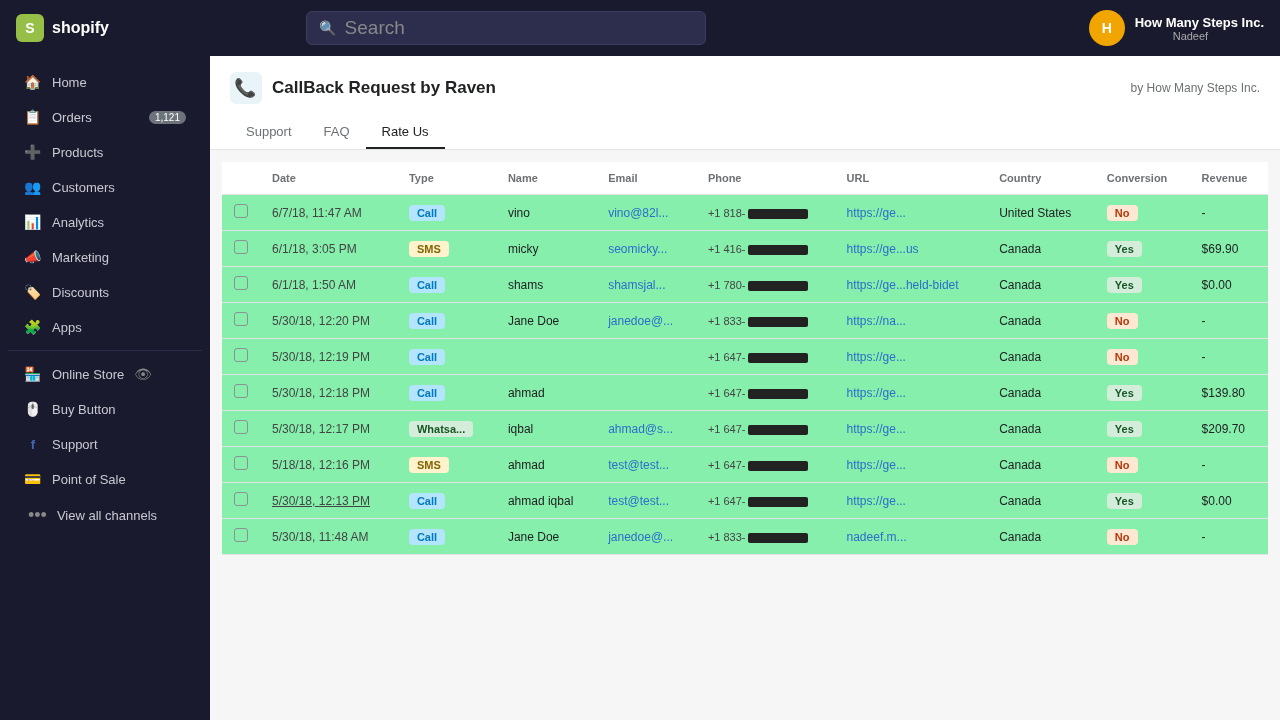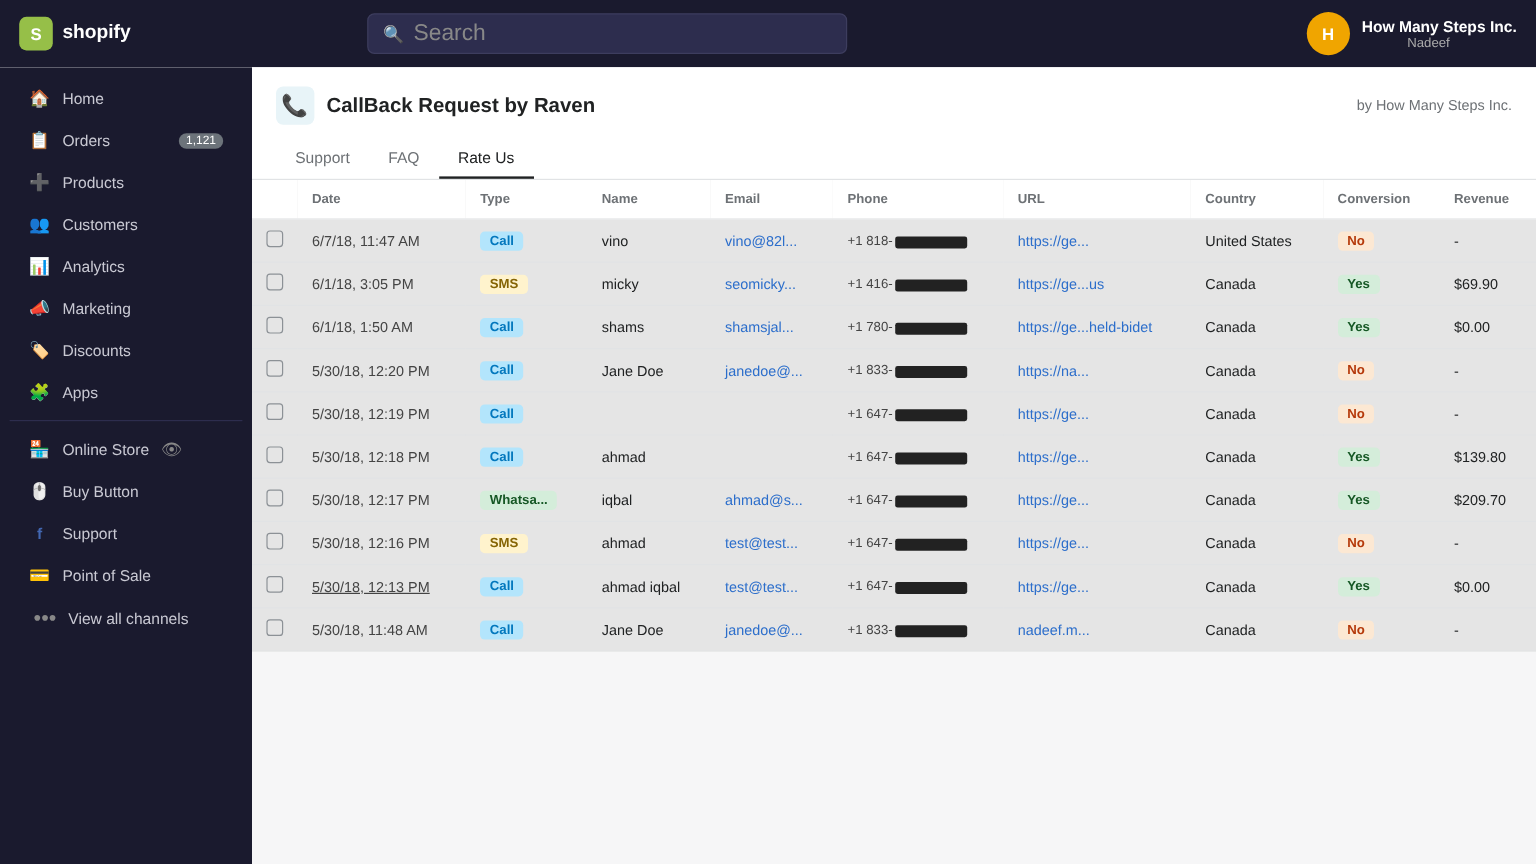--- a/index.html
+++ b/index.html
@@ -59,21 +59,21 @@
     .app-title-row { display: flex; align-items: center; justify-content: space-between; margin-bottom: 12px; }
     .app-title-inner { display: flex; align-items: center; gap: 10px; }
     .app-icon { width: 32px; height: 32px; background: #e8f4f8; border-radius: 6px; display: flex; align-items: center; justify-content: center; font-size: 18px; }
     .app-title { font-size: 17px; font-weight: 600; color: #202223; }
     .by-label { font-size: 12px; color: #6d7175; }
     .app-tabs { display: flex; gap: 0; }
     .app-tab { padding: 8px 16px; font-size: 13px; cursor: pointer; border-bottom: 2px solid transparent; color: #6d7175; }
     .app-tab.active { color: #202223; border-bottom: 2px solid #202223; font-weight: 500; }
 
     
-    .table-area { padding: 0; background: #e5e5e5; margin: 0; }
+    .table-area { padding: 0; background: #86efac; margin: 12px; }
     .table-container { overflow-x: auto; }
     table { width: 100%; border-collapse: collapse; font-size: 12px; }
     thead th { padding: 10px 12px; text-align: left; font-weight: 600; color: #6d7175; border-bottom: 1px solid #e1e3e5; font-size: 11px; background: white; }
     tbody tr { border-bottom: 1px solid #e1e3e5; }
     tbody td { padding: 9px 12px; color: #202223; vertical-align: middle; }
     .checkbox-cell { width: 36px; }
     .cb { width: 14px; height: 14px; border: 1.5px solid #8c9196; border-radius: 3px; cursor: pointer; display: inline-block; }
 
     
     .badge-call { background: #b3e5fc; color: #0277bd; border-radius: 4px; padding: 2px 8px; font-size: 11px; font-weight: 600; display: inline-block; }
@@ -325,21 +325,21 @@
         <span class="phone-redact"></span>
       </div>
     </td>
     <td><a class="link-text" href="#">https://ge...</a></td>
     <td>Canada</td>
     <td><span class="status-yes">Yes</span></td>
     <td>$209.70</td>
   </tr>
               <tr>
     <td class="checkbox-cell"><div class="cb"></div></td>
-    <td style="white-space:nowrap;color:#444;">5/30/18, 12:16 PM</td>
+    <td style="white-space:nowrap;color:#444;">5/18/18, 12:16 PM</td>
     <td><span class="badge-sms">SMS</span></td>
     <td>ahmad</td>
     <td><a class="link-text" href="#">test@test...</a></td>
     <td>
       <div class="phone-container">
         <span class="phone-text">+1 647-</span>
         <span class="phone-redact"></span>
       </div>
     </td>
     <td><a class="link-text" href="#">https://ge...</a></td>

